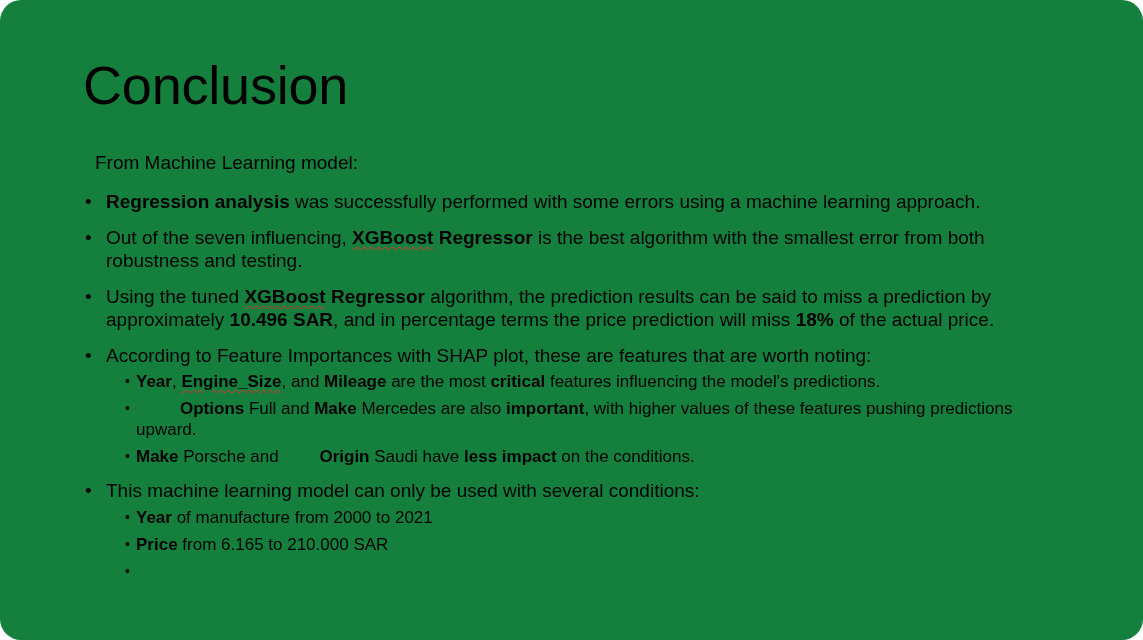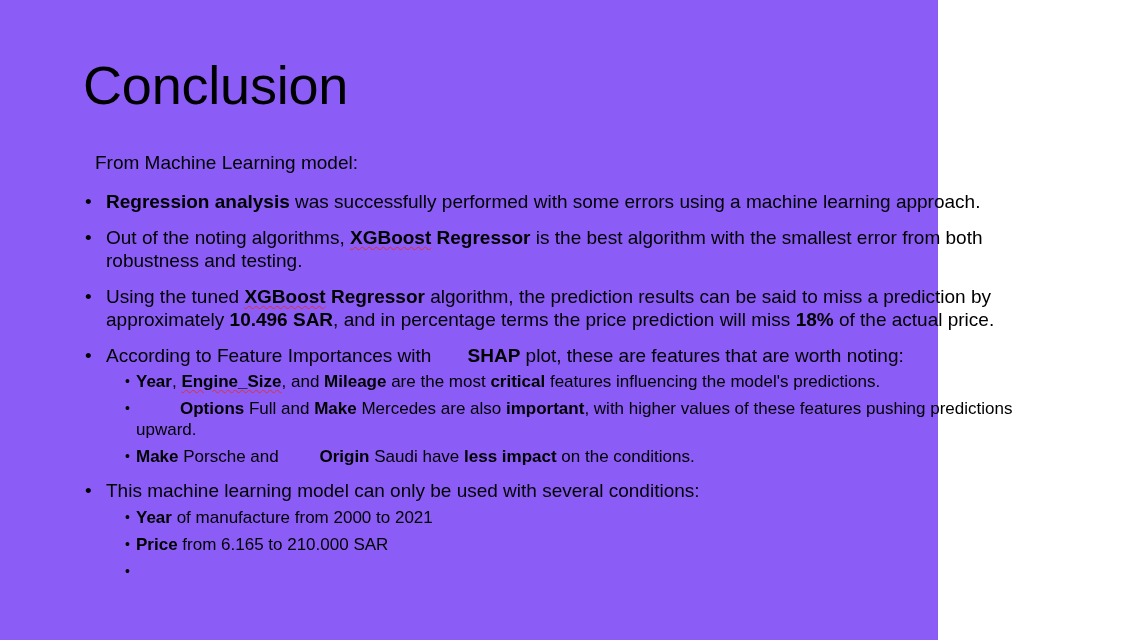--- a/index.html
+++ b/index.html
@@ -9,23 +9,24 @@
   body {
     width: 1143px;
     height: 640px;
     background: #ffffff;
     font-family: "Liberation Sans", sans-serif;
     color: #000000;
     overflow: hidden;
   }
   .slide {
     position: relative;
-    width: 938px;
+    width: 1143px;
     height: 640px;
-    background: #8b5cf6;
+    background: #15803d;
+    border-radius: 21px;
   }
   .slide-title {
     position: absolute;
     left: 83px;
     top: 58px;
     font-size: 54px;
     font-weight: 400;
     line-height: 1.0;
     letter-spacing: -0.2px;
     color: #000000;
@@ -103,23 +104,23 @@
 <div class="slide">
 
   <div class="slide-title">Conclusion</div>
 
   <div class="body-block">
 
     <p class="intro-line">From Machine Learning model:</p>
 
     <ul class="level1" id="bullet-list">
         <li class="l1"><span class="bullet-dot">•</span><span><span style="font-weight: 700;">Regression analysis</span><span> was successfully performed with some errors using a machine learning approach.</span></span></li>
-        <li class="l1"><span class="bullet-dot">•</span><span><span>Out of the noting algorithms, </span><span class="spell" style="font-weight: 700;">XGBoost</span><span style="font-weight: 700;"> Regressor</span><span> is the best algorithm with the smallest error from both robustness and testing.</span></span></li>
+        <li class="l1"><span class="bullet-dot">•</span><span><span>Out of the seven influencing, </span><span class="spell" style="font-weight: 700;">XGBoost</span><span style="font-weight: 700;"> Regressor</span><span> is the best algorithm with the smallest error from both robustness and testing.</span></span></li>
         <li class="l1"><span class="bullet-dot">•</span><span><span>Using the tuned </span><span class="spell" style="font-weight: 700;">XGBoost</span><span style="font-weight: 700;"> Regressor</span><span> algorithm, the prediction results can be said to miss a prediction by approximately </span><span style="font-weight: 700;">10.496 SAR</span><span>, and in percentage terms the price prediction will miss </span><span style="font-weight: 700;">18%</span><span> of the actual price.</span></span></li>
-        <li class="l1 has-sub"><span class="bullet-dot">•</span><span><span>According to Feature Importances with </span><span style="font-weight: 700; margin-left: 31px;">SHAP</span><span> plot, these are features that are worth noting:</span></span><ul class="level2">
+        <li class="l1 has-sub"><span class="bullet-dot">•</span><span><span>According to Feature Importances with </span><span style="font-weight: 400;">SHAP</span><span> plot, these are features that are worth noting:</span></span><ul class="level2">
             <li class="l2"><span class="bullet-dot">•</span><span><span style="font-weight: 700;">Year</span><span>, </span><span class="spell" style="font-weight: 700; text-align: right;">Engine_Size</span><span>, and </span><span style="font-weight: 700;">Mileage</span><span> are the most </span><span style="font-weight: 700;">critical</span><span> features influencing the model's predictions.</span></span></li>
             <li class="l2"><span class="bullet-dot">•</span><span><span style="font-weight: 700; margin-left: 44px;">Options</span><span> Full and </span><span style="font-weight: 700;">Make</span><span> Mercedes are also </span><span style="font-weight: 700;">important</span><span>, with higher values of these features pushing predictions upward.</span></span></li>
             <li class="l2"><span class="bullet-dot">•</span><span><span style="font-weight: 700;">Make</span><span> Porsche and </span><span style="font-weight: 700; margin-left: 36px;">Origin</span><span> Saudi have </span><span style="font-weight: 700;">less impact</span><span> on the conditions.</span></span></li>
           </ul></li>
         <li class="l1 has-sub"><span class="bullet-dot">•</span><span><span>This machine learning model can only be used with several conditions:</span></span><ul class="level2">
             <li class="l2"><span class="bullet-dot">•</span><span><span style="font-weight: 700;">Year</span><span> of manufacture from 2000 to 2021</span></span></li>
             <li class="l2"><span class="bullet-dot">•</span><span><span style="font-weight: 700;">Price</span><span> from 6.165 to 210.000 SAR</span></span></li>
             <li class="l2"><span class="bullet-dot">•</span></li>
           </ul></li>
       </ul>

